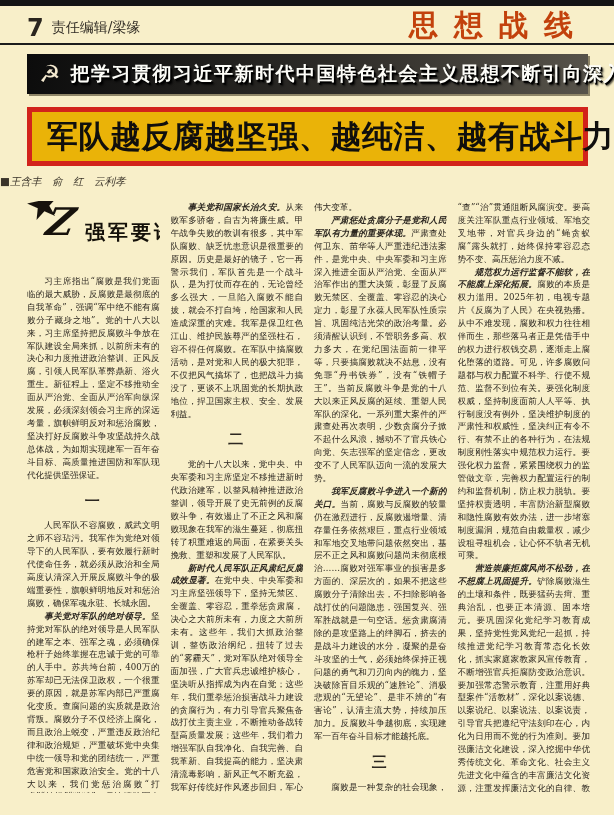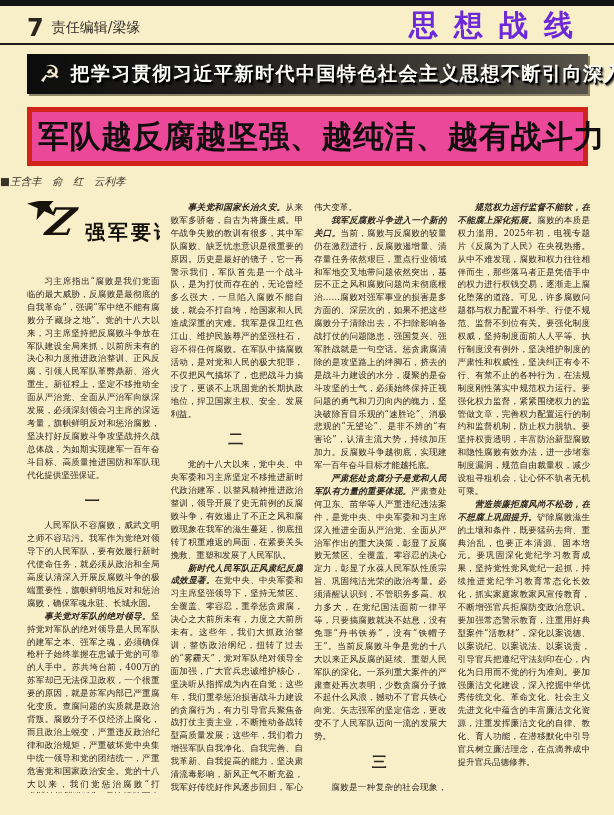--- a/index.html
+++ b/index.html
@@ -4,32 +4,32 @@
 <style>
   html,body{margin:0;padding:0;background:#e8e0c0;}
   .page{position:relative;width:614px;height:815px;background:#f8efc9;overflow:hidden;
         font-family:"DejaVu Serif", serif;color:#2a251e;box-sizing:border-box;}
   .top-bar{height:6px;background:#141414;width:100%;}
   
   .header{display:flex;align-items:flex-end;padding:4px 25px 3px 27px;border-bottom:2.5px solid #1c1c1c;margin:0 0 0 0;}
   .page-num{font-family:"DejaVu Sans",sans-serif;font-weight:bold;font-size:24px;line-height:24px;}
   .editor{font-size:14px;margin-left:8px;padding-bottom:3px;color:#332e26;}
   .masthead{margin-left:auto;font-family:"DejaVu Sans",sans-serif;font-weight:900;font-size:29px;
-            letter-spacing:16px;line-height:30px;color:#6d28d9;white-space:nowrap;}
+            letter-spacing:16px;line-height:30px;color:#c2410c;white-space:nowrap;}
   
   .banner{margin:9px 26px 0 27px;height:40px;display:flex;align-items:center;
           background:linear-gradient(100deg,#0c0c0c 0%,#2e2c28 55%,#57534a 100%);
           box-shadow:2px 2px 0 #8f8668;padding:0 10px;}
   .banner .emblem{color:#f5ead0;font-size:24px;margin:0 10px 0 2px;line-height:24px;
           font-family:"DejaVu Sans",sans-serif;}
   .banner .slogan{color:#fdfdf8;font-family:"DejaVu Sans",sans-serif;font-weight:900;font-size:19px;
           letter-spacing:1.5px;white-space:nowrap;text-shadow:1.5px 1.5px 0 #000,2.5px 2.5px 2px rgba(0,0,0,.8);}
   
-  .headline-box{margin:13px 26px 0 27px;border:5px solid #d2231b;background:#ec4899;
-          padding:7px 6px 8px;text-align:center;}
+  .headline-box{margin:13px 26px 0 27px;border:5px solid #d2231b;background:#eab308;
+          padding:7px 15px 8px;text-align:center;}
   .headline{font-family:"DejaVu Sans",sans-serif;font-weight:900;font-size:31px;line-height:34px;
           color:#100f0d;white-space:nowrap;letter-spacing:0.5px;}
   .byline{text-align:left;font-size:10.5px;margin:9px 0 2px;color:#3a342a;font-style:italic;}
   
   .body-cols{display:flex;gap:11px;padding:10px 24px 0 27px;height:592px;}
   .col{flex:1 1 0;overflow:hidden;font-size:8.6px;line-height:12.9px;text-align:justify;
        color:#2c2720;}
   .col p{margin:0;text-indent:2em;}
   .col p.cont{text-indent:0;}
   .col .lead{font-weight:bold;font-style:italic;}
@@ -82,23 +82,24 @@
         <p><strong class="lead">事关党对军队的绝对领导。</strong>坚持党对军队的绝对领导是人民军队的建军之本、强军之魂，必须确保枪杆子始终掌握在忠诚于党的可靠的人手中。苏共垮台前，400万的苏军却已无法保卫政权，一个很重要的原因，就是苏军内部已严重腐化变质。查腐问题的实质就是政治背叛。腐败分子不仅经济上腐化，而且政治上蜕变，严重违反政治纪律和政治规矩，严重破坏党中央集中统一领导和党的团结统一，严重危害党和国家政治安全。党的十八大以来，我们党惩治腐败“打虎”“拍蝇”“猎狐”，坚决清除军中阳奉阴违、大奸似忠的“两面人”，为党和军队消除重大政治隐患。正纲纪、肃流毒，正的是政治立场、政治规矩，肃的是思想流毒、两面做派，立的是真理大道、浩然正气。只有继续保持高压严治态势，一以贯之反腐肃贪，才能不断严明政治纪律、铸牢政治忠诚，确保任何时候任何情况下坚决听习主席指挥、对习主席负责、让习主席放心。</p>
       </div>
     <div class="col">
         <p><strong class="lead">事关党和国家长治久安。</strong>从来败军多骄奢，自古为将廉生威。甲午战争失败的教训有很多，其中军队腐败、缺乏忧患意识是很重要的原因。历史是最好的镜子，它一再警示我们，军队首先是一个战斗队，是为打仗而存在的，无论曾经多么强大，一旦陷入腐败不能自拔，就会不打自垮，给国家和人民造成深重的灾难。我军是保卫红色江山、维护民族尊严的坚强柱石，容不得任何腐败。在军队中搞腐败活动，是对党和人民的极大犯罪，不仅把风气搞坏了，也把战斗力搞没了，更谈不上巩固党的长期执政地位，捍卫国家主权、安全、发展利益。</p>
         <div class="section-mark">二</div>
         <p>党的十八大以来，党中央、中央军委和习主席坚定不移推进新时代政治建军，以整风精神推进政治整训，领导开展了史无前例的反腐败斗争，有效遏止了不正之风和腐败现象在我军的滋生蔓延，彻底扭转了积重难返的局面，在紧要关头挽救、重塑和发展了人民军队。</p>
         <p><strong class="lead">新时代人民军队正风肃纪反腐成效显著。</strong>在党中央、中央军委和习主席坚强领导下，坚持无禁区、全覆盖、零容忍，重拳惩贪肃腐，决心之大前所未有，力度之大前所未有。这些年，我们大抓政治整训，整饬政治纲纪，扭转了过去的“雾霾天”，党对军队绝对领导全面加强，广大官兵忠诚维护核心，坚决听从指挥成为内在自觉；这些年，我们重拳惩治损害战斗力建设的贪腐行为，有力引导官兵聚焦备战打仗主责主业，不断推动备战转型高质量发展；这些年，我们着力增强军队自我净化、自我完善、自我革新、自我提高的能力，坚决肃清流毒影响，新风正气不断充盈，我军好传统好作风逐步回归，军心士气极大提振。我军一度弱化的党的领导得到加强，一度偏移的工作重心得到归正，一度被认为刹不住的不正之风和腐败现象得到遏制，一度恶化的政治生态得到扭转。实践证明，如果没有政治上的革命性锻造，就不可能有新时代人民军队</p>
       </div>
     <div class="col">
         <p class="cont">伟大变革。</p>
+        <p><strong class="lead">严肃惩处贪腐分子是党和人民军队有力量的重要体现。</strong>严肃查处何卫东、苗华等人严重违纪违法案件，是党中央、中央军委和习主席深入推进全面从严治党、全面从严治军作出的重大决策，彰显了反腐败无禁区、全覆盖、零容忍的决心定力，彰显了永葆人民军队性质宗旨、巩固纯洁光荣的政治考量。必须清醒认识到，不管职务多高、权力多大，在党纪国法面前一律平等，只要搞腐败就决不姑息，没有免罪“丹书铁券”，没有“铁帽子王”。当前反腐败斗争是党的十八大以来正风反腐的延续、重塑人民军队的深化。一系列重大案件的严肃查处再次表明，少数贪腐分子掀不起什么风浪，撼动不了官兵铁心向党、矢志强军的坚定信念，更改变不了人民军队迈向一流的发展大势。</p>
         <p><strong class="lead">我军反腐败斗争进入一个新的关口。</strong>当前，腐败与反腐败的较量仍在激烈进行，反腐败遏增量、清存量任务依然艰巨，重点行业领域和军地交叉地带问题依然突出，基层不正之风和腐败问题尚未彻底根治……腐败对强军事业的损害是多方面的、深层次的，如果不把这些腐败分子清除出去，不扫除影响备战打仗的问题隐患，强国复兴、强军胜战就是一句空话。惩贪肃腐清除的是攻坚路上的绊脚石，挤去的是战斗力建设的水分，凝聚的是奋斗攻坚的士气，必须始终保持正视问题的勇气和刀刃向内的魄力，坚决破除盲目乐观的“速胜论”、消极悲观的“无望论”、是非不辨的“有害论”，认清主流大势，持续加压加力。反腐败斗争越彻底，实现建军一百年奋斗目标才能越托底。</p>
-        <p><strong class="lead">严肃惩处贪腐分子是党和人民军队有力量的重要体现。</strong>严肃查处何卫东、苗华等人严重违纪违法案件，是党中央、中央军委和习主席深入推进全面从严治党、全面从严治军作出的重大决策，彰显了反腐败无禁区、全覆盖、零容忍的决心定力，彰显了永葆人民军队性质宗旨、巩固纯洁光荣的政治考量。必须清醒认识到，不管职务多高、权力多大，在党纪国法面前一律平等，只要搞腐败就决不姑息，没有免罪“丹书铁券”，没有“铁帽子王”。当前反腐败斗争是党的十八大以来正风反腐的延续、重塑人民军队的深化。一系列重大案件的严肃查处再次表明，少数贪腐分子掀不起什么风浪，撼动不了官兵铁心向党、矢志强军的坚定信念，更改变不了人民军队迈向一流的发展大势。</p>
         <div class="section-mark">三</div>
         <p>腐败是一种复杂的社会现象，只要存在腐败问题产生的土壤和条件，反腐败斗争就不可能停歇。我们绝不能低估腐败的顽固性和危害性，必须巩固零容忍、严惩处的高压态势，坚持更严更高标准，一体推进不敢腐不能腐不想腐，坚定不移把反腐败斗争进行到底。</p>
       </div>
     <div class="col">
+    <p class="cont">“查”“治”贯通阻断风腐演变。要高度关注军队重点行业领域、军地交叉地带，对官兵身边的“蝇贪蚁腐”露头就打，始终保持零容忍态势不变、高压惩治力度不减。</p>
         <p><strong class="lead">规范权力运行监督不能软，在不能腐上深化拓展。</strong>腐败的本质是权力滥用。2025年初，电视专题片《反腐为了人民》在央视热播。从中不难发现，腐败和权力往往相伴而生，那些落马者正是凭借手中的权力进行权钱交易，逐渐走上腐化堕落的道路。可见，许多腐败问题都与权力配置不科学、行使不规范、监督不到位有关。要强化制度权威，坚持制度面前人人平等、执行制度没有例外，坚决维护制度的严肃性和权威性，坚决纠正有令不行、有禁不止的各种行为，在法规制度刚性落实中规范权力运行。要强化权力监督，紧紧围绕权力的监管做文章，完善权力配置运行的制约和监督机制，防止权力脱轨。要坚持权责透明，丰富防治新型腐败和隐性腐败有效办法，进一步堵塞制度漏洞，规范自由裁量权，减少设租寻租机会，让心怀不轨者无机可乘。</p>
         <p><strong class="lead">营造崇廉拒腐风尚不松劲，在不想腐上巩固提升。</strong>铲除腐败滋生的土壤和条件，既要猛药去疴、重典治乱，也要正本清源、固本培元。要巩固深化党纪学习教育成果，坚持党性党风党纪一起抓，持续推进党纪学习教育常态化长效化，抓实家庭家教家风宣传教育，不断增强官兵拒腐防变政治意识。要加强常态警示教育，注重用好典型案件“活教材”，深化以案说德、以案说纪、以案说法、以案说责，引导官兵把遵纪守法刻印在心，内化为日用而不觉的行为准则。要加强廉洁文化建设，深入挖掘中华优秀传统文化、革命文化、社会主义先进文化中蕴含的丰富廉洁文化资源，注重发挥廉洁文化的自律、教化、育人功能，在潜移默化中引导官兵树立廉洁理念，在点滴养成中提升官兵品德修养。</p>
       </div>
   </div>
 </div>
 
 </body></html>

